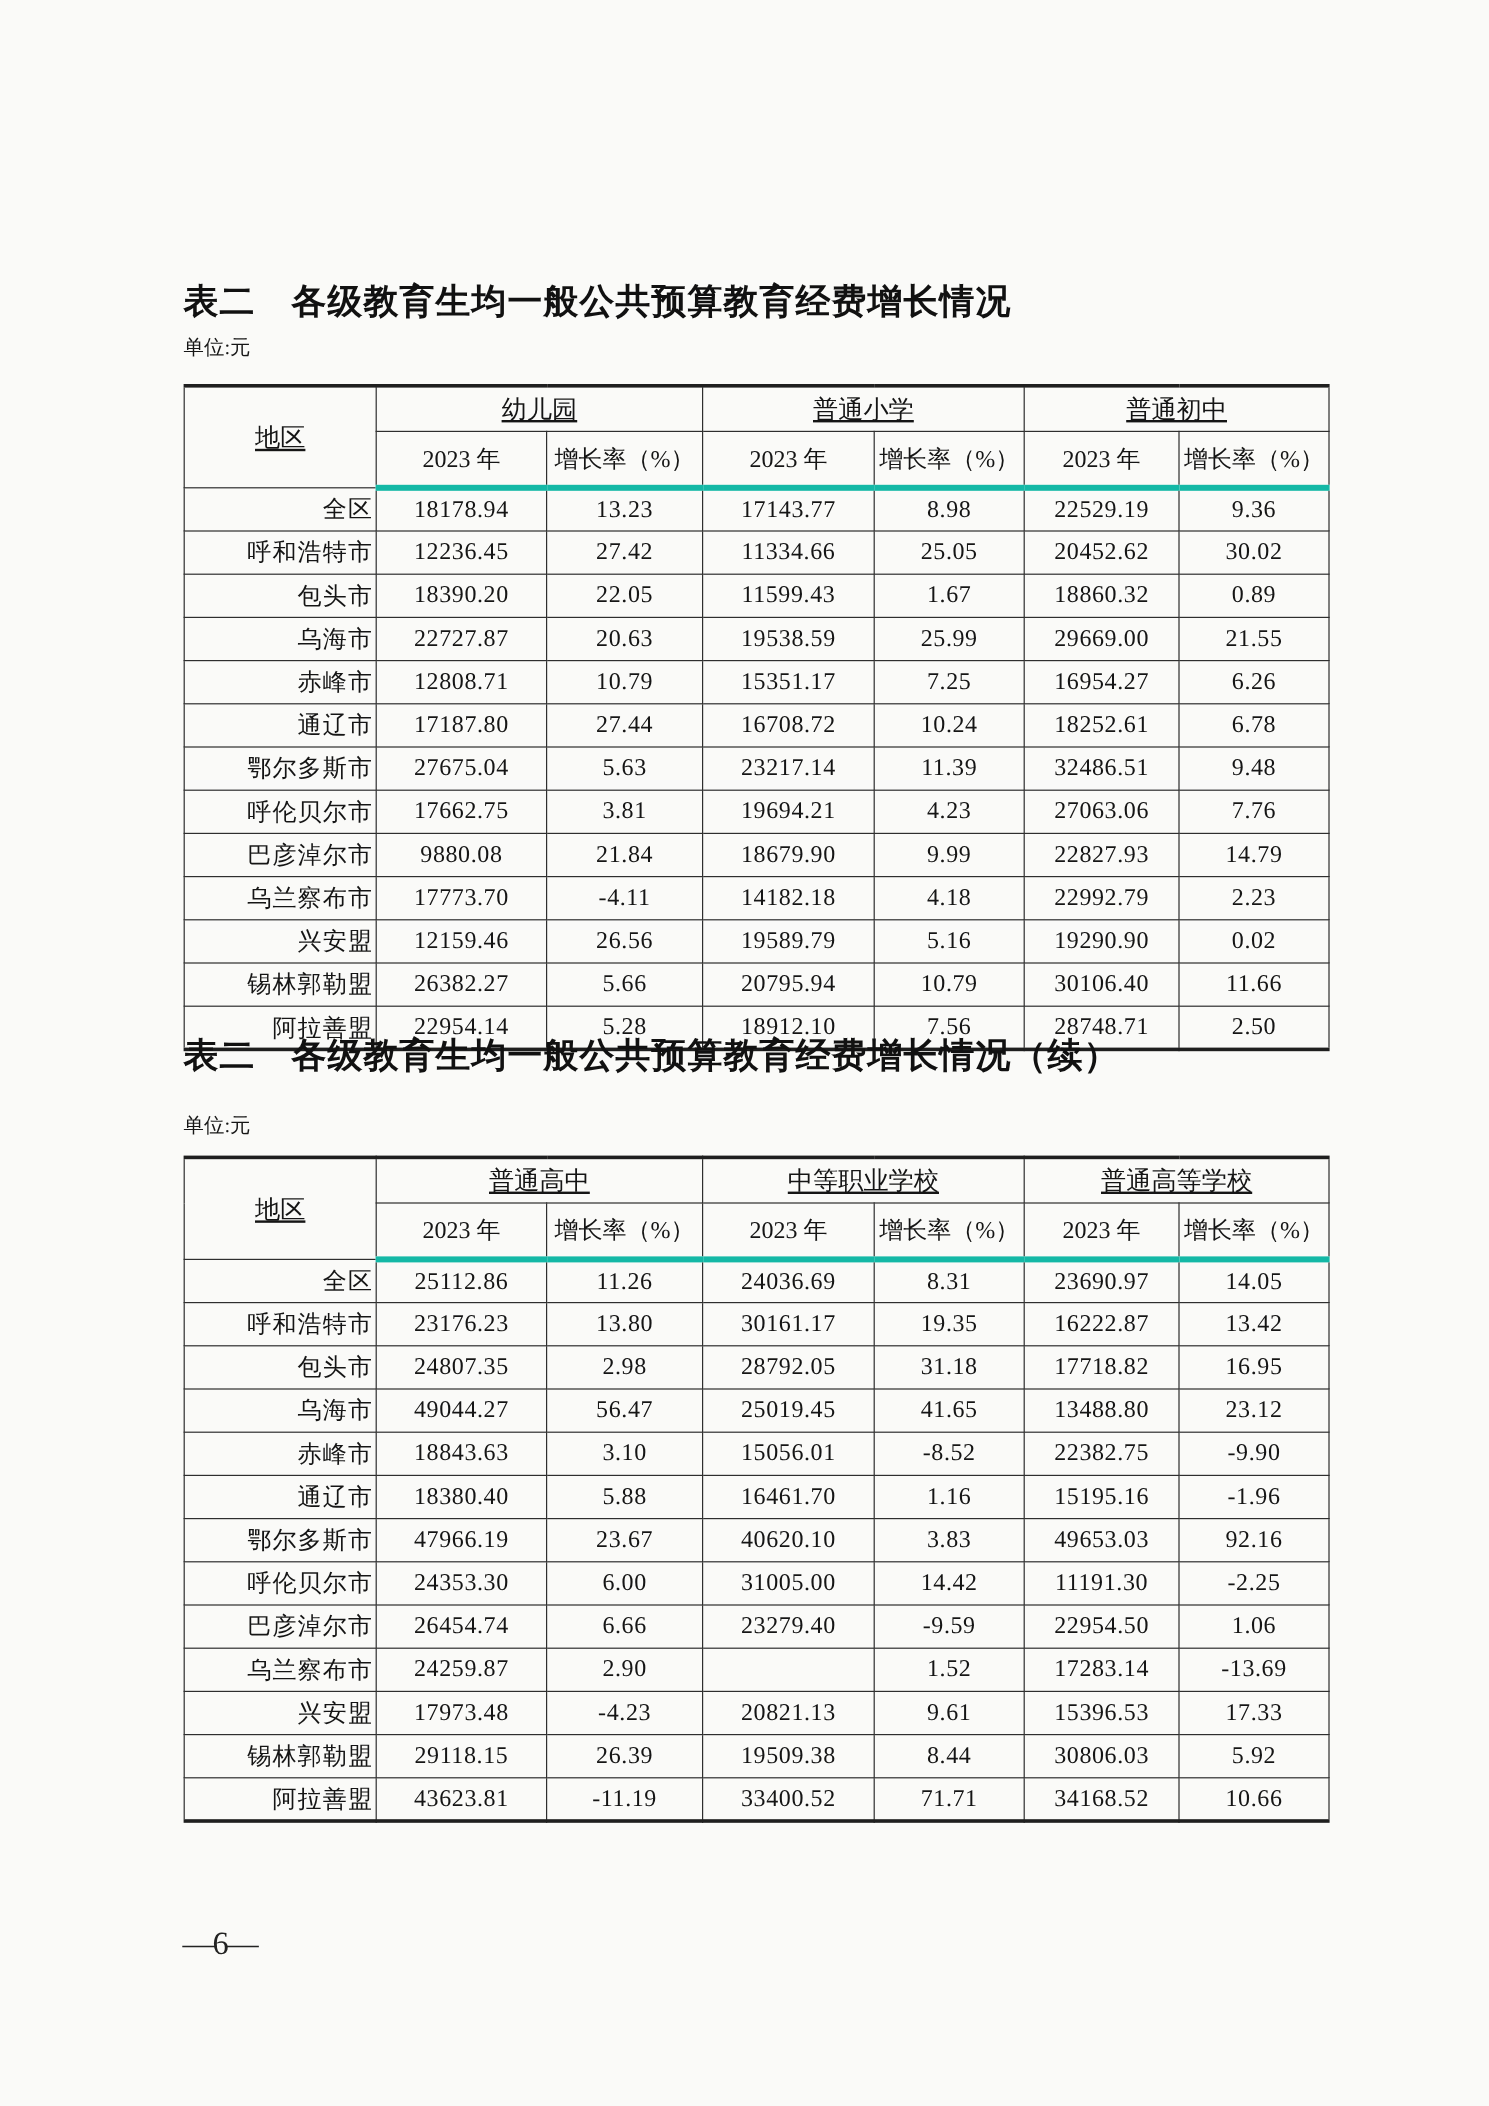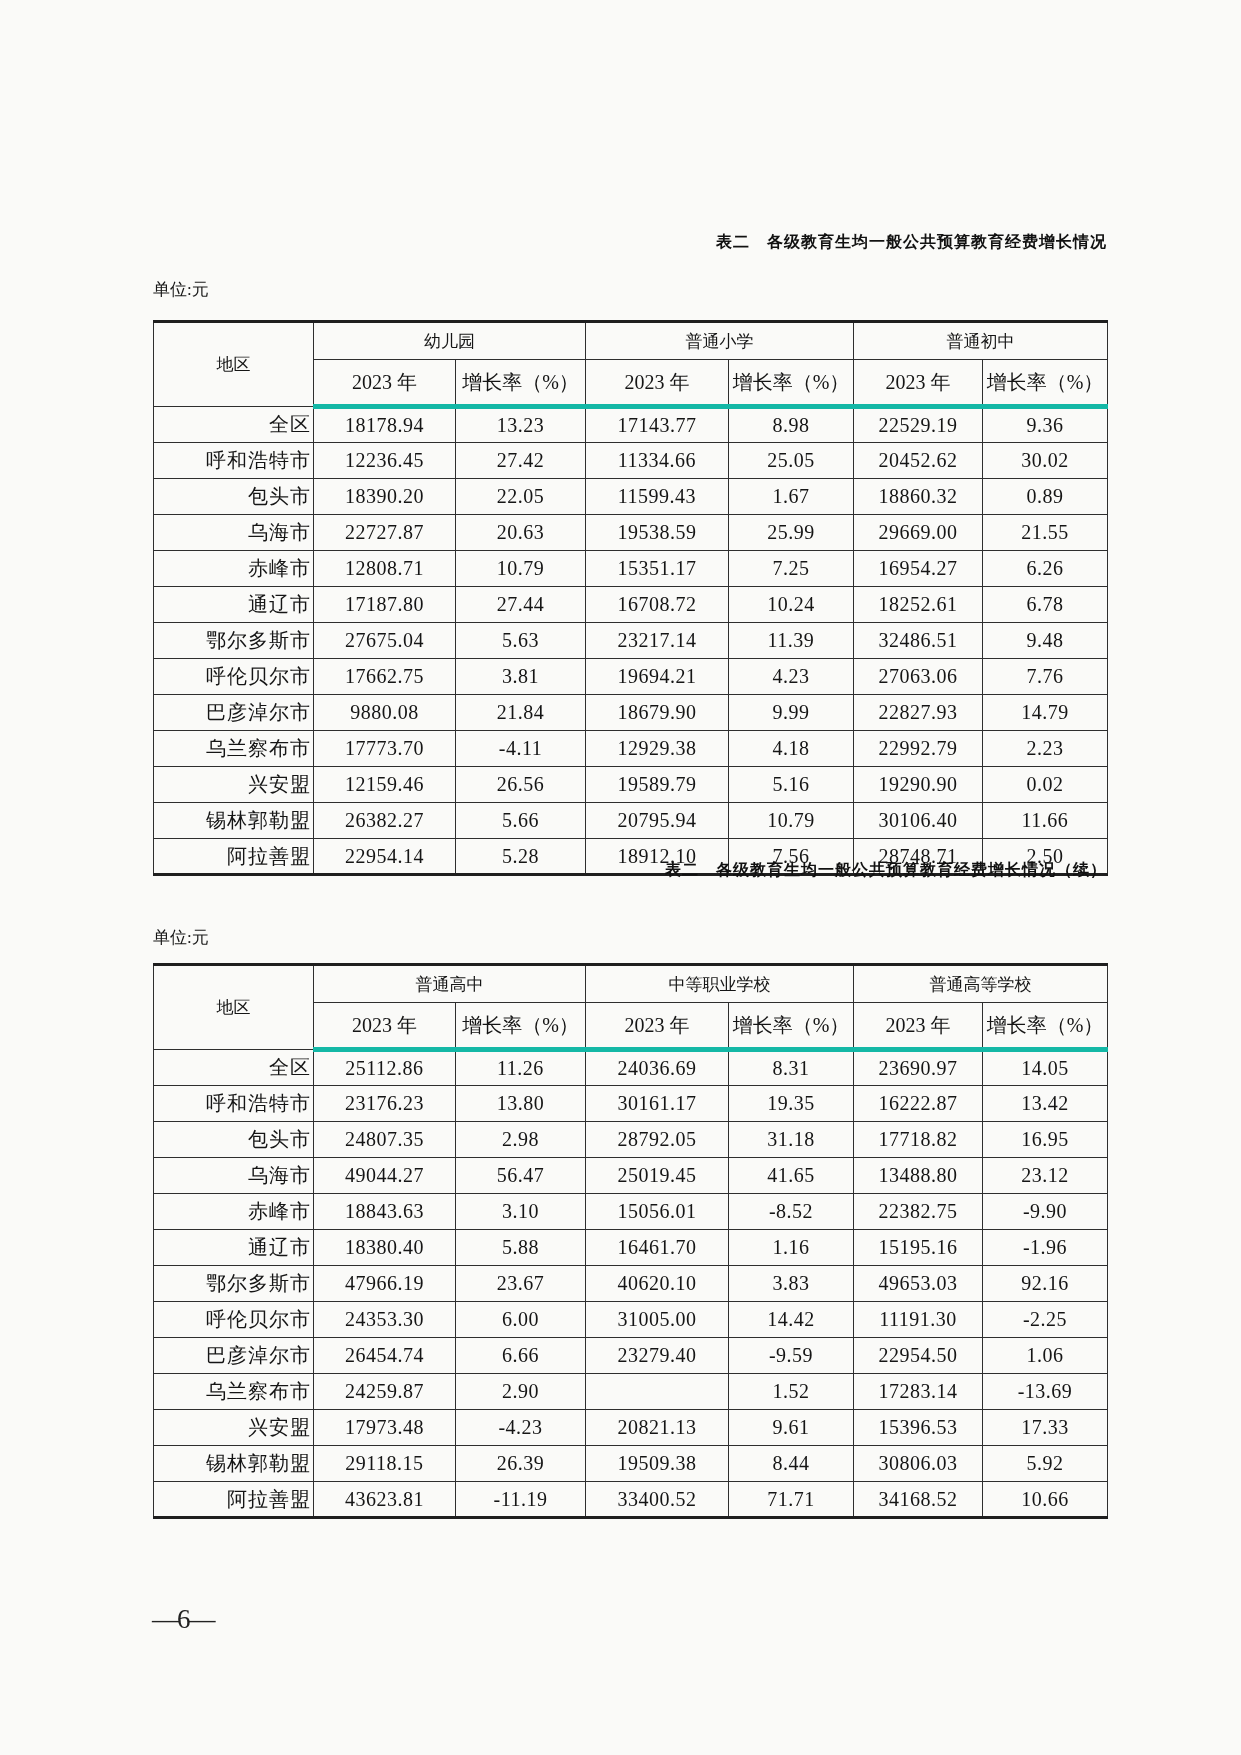--- a/index.html
+++ b/index.html
@@ -7,24 +7,24 @@
   .page {
     position:relative;
     width:1241px; height:1755px;
     margin:0 auto;
     background:#fafaf8;
     color:#1c1c1c;
     overflow:hidden;
   }
   .doc-title {
     position:absolute; left:153px; width:954px;
-    text-align:right;
+    text-align:left;
     font-family:"Liberation Sans", sans-serif;
     font-weight:700;
-    font-size:16px;
+    font-size:29px;
     letter-spacing:1px;
     color:#111;
   }
   .title1 { top:232px; }
   .title2 { top:860px; }
   .unit-label {
     position:absolute; left:153px; width:954px;
     text-align:left; padding-right:20px;
     font-size:17px; color:#161616;
   }
@@ -42,21 +42,21 @@
   .data-table th, .data-table td {
     border:1.5px solid #2e2e2e;
     text-align:center;
     vertical-align:middle;
     font-weight:normal;
     padding:0 2px;
     overflow:hidden;
     white-space:nowrap;
   }
   .data-table { border-top:3px solid #1f1f1f; border-bottom:3px solid #1f1f1f; }
-  .data-table thead tr.group-row th { height:38px; font-size:17px; }
+  .data-table thead tr.group-row th { height:38px; font-size:21px;text-decoration:underline; }
   .data-table thead tr.sub-row th { height:47px; font-size:20px; border-bottom:5px solid #14b8a6; }
   .data-table thead th.region-head { font-size:21px; }
   .data-table tbody td { height:36px; }
   .data-table tbody td.region { letter-spacing:1px;text-align:right; }
   .data-table tbody td.num { font-family:"Liberation Serif", serif; letter-spacing:0.5px; }
   .page-number {
     position:absolute; left:152px; top:1604px;
     font-size:27px; color:#222;
     font-family:"Liberation Serif", serif;
     letter-spacing:-2px;
@@ -175,21 +175,21 @@
           <td class="num">21.84</td>
           <td class="num">18679.90</td>
           <td class="num">9.99</td>
           <td class="num">22827.93</td>
           <td class="num">14.79</td>
         </tr>
         <tr>
           <td class="region">乌兰察布市</td>
           <td class="num">17773.70</td>
           <td class="num">-4.11</td>
-          <td class="num">12929.38</td>
+          <td class="num">14182.18</td>
           <td class="num">4.18</td>
           <td class="num">22992.79</td>
           <td class="num">2.23</td>
         </tr>
         <tr>
           <td class="region">兴安盟</td>
           <td class="num">12159.46</td>
           <td class="num">26.56</td>
           <td class="num">19589.79</td>
           <td class="num">5.16</td>

